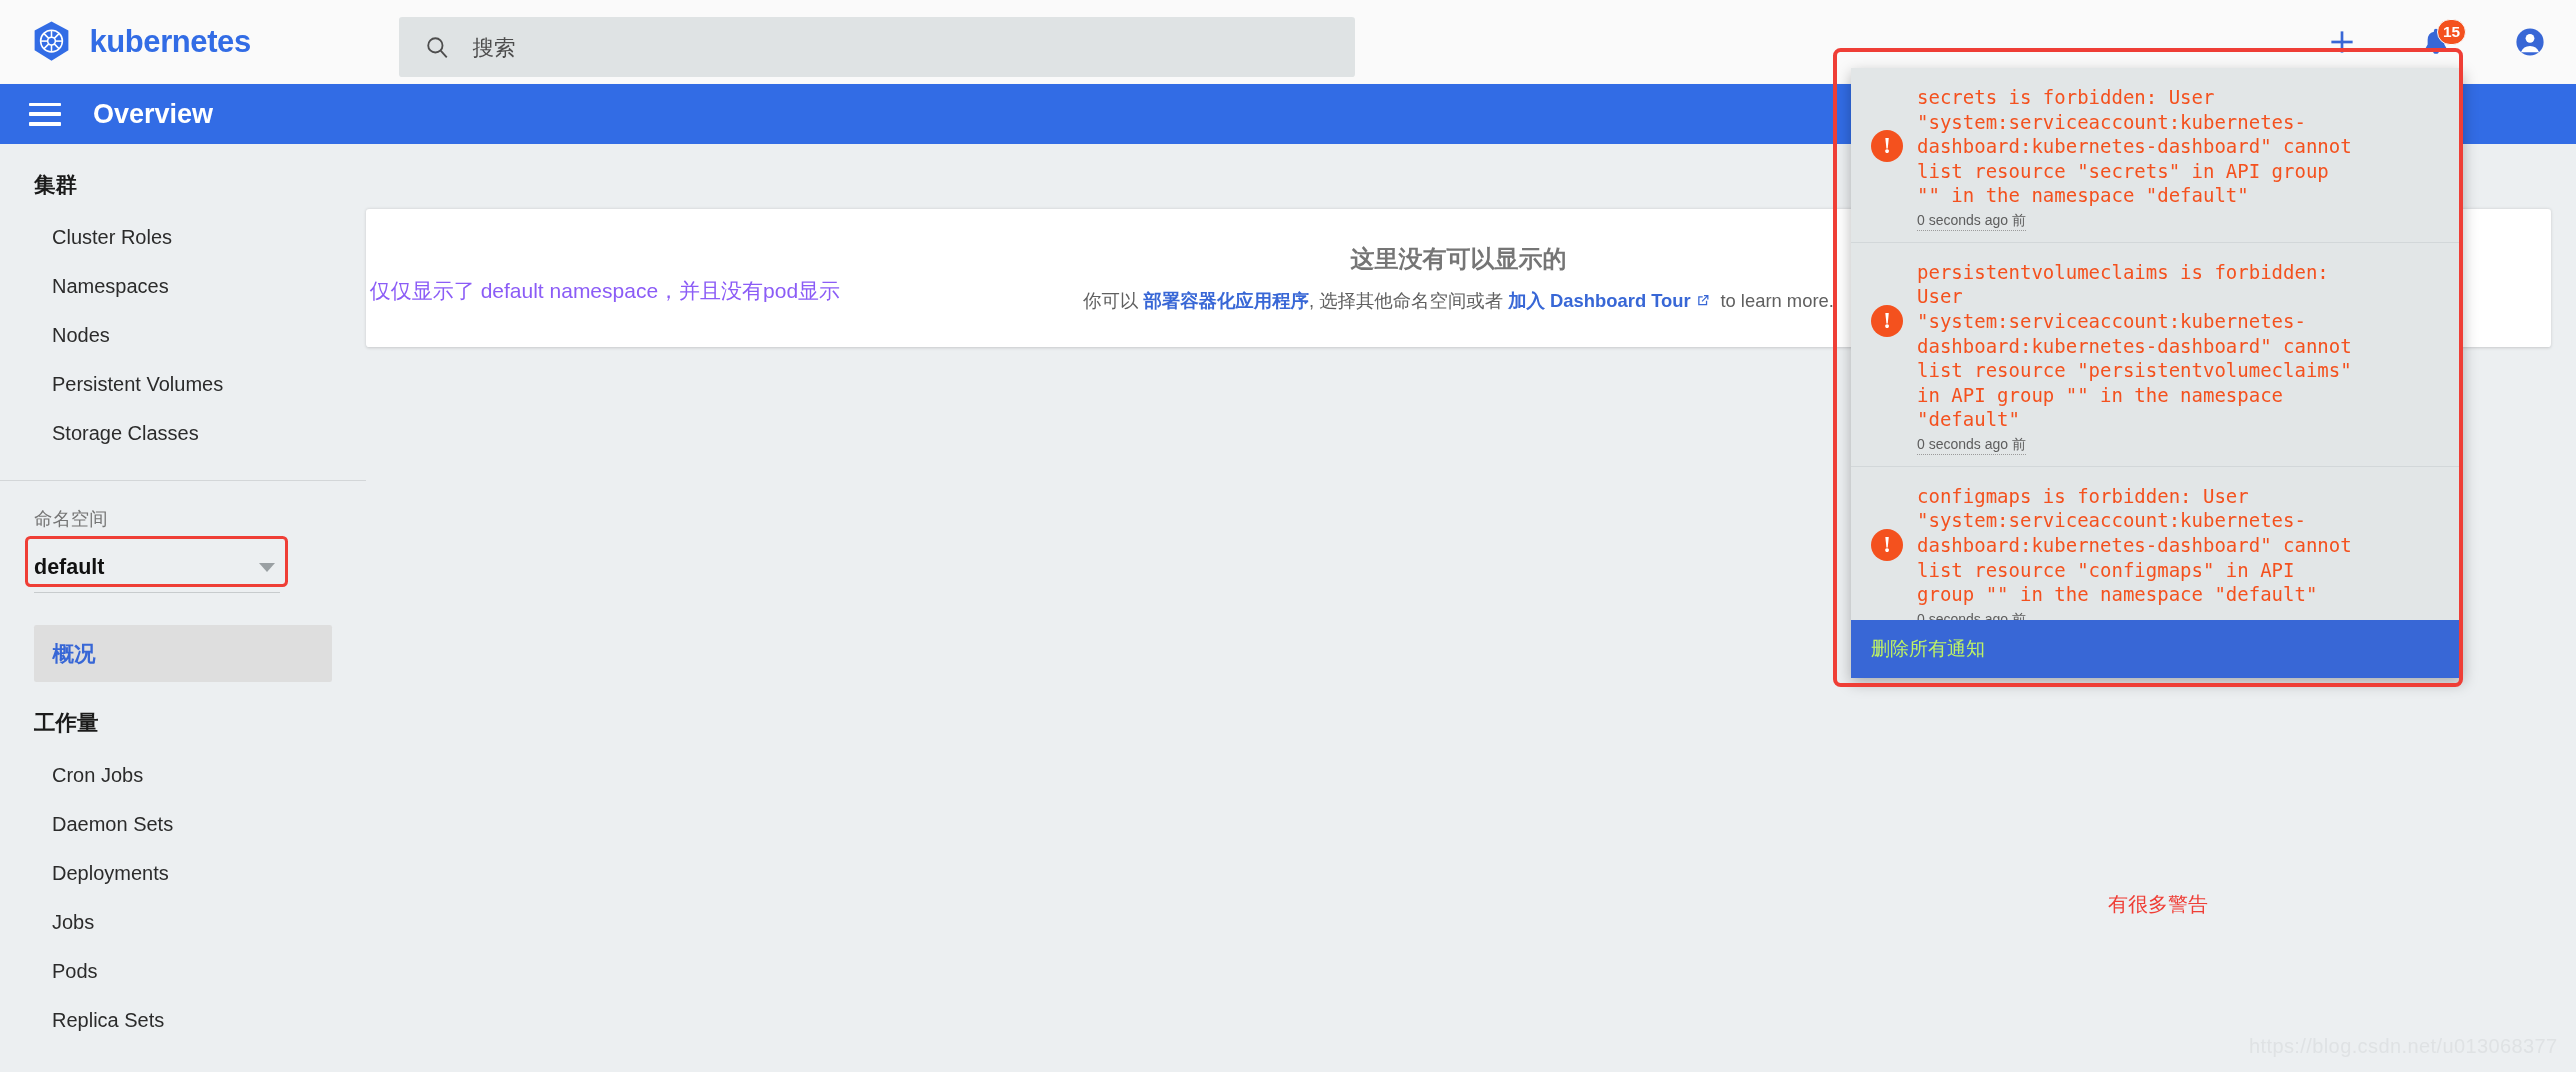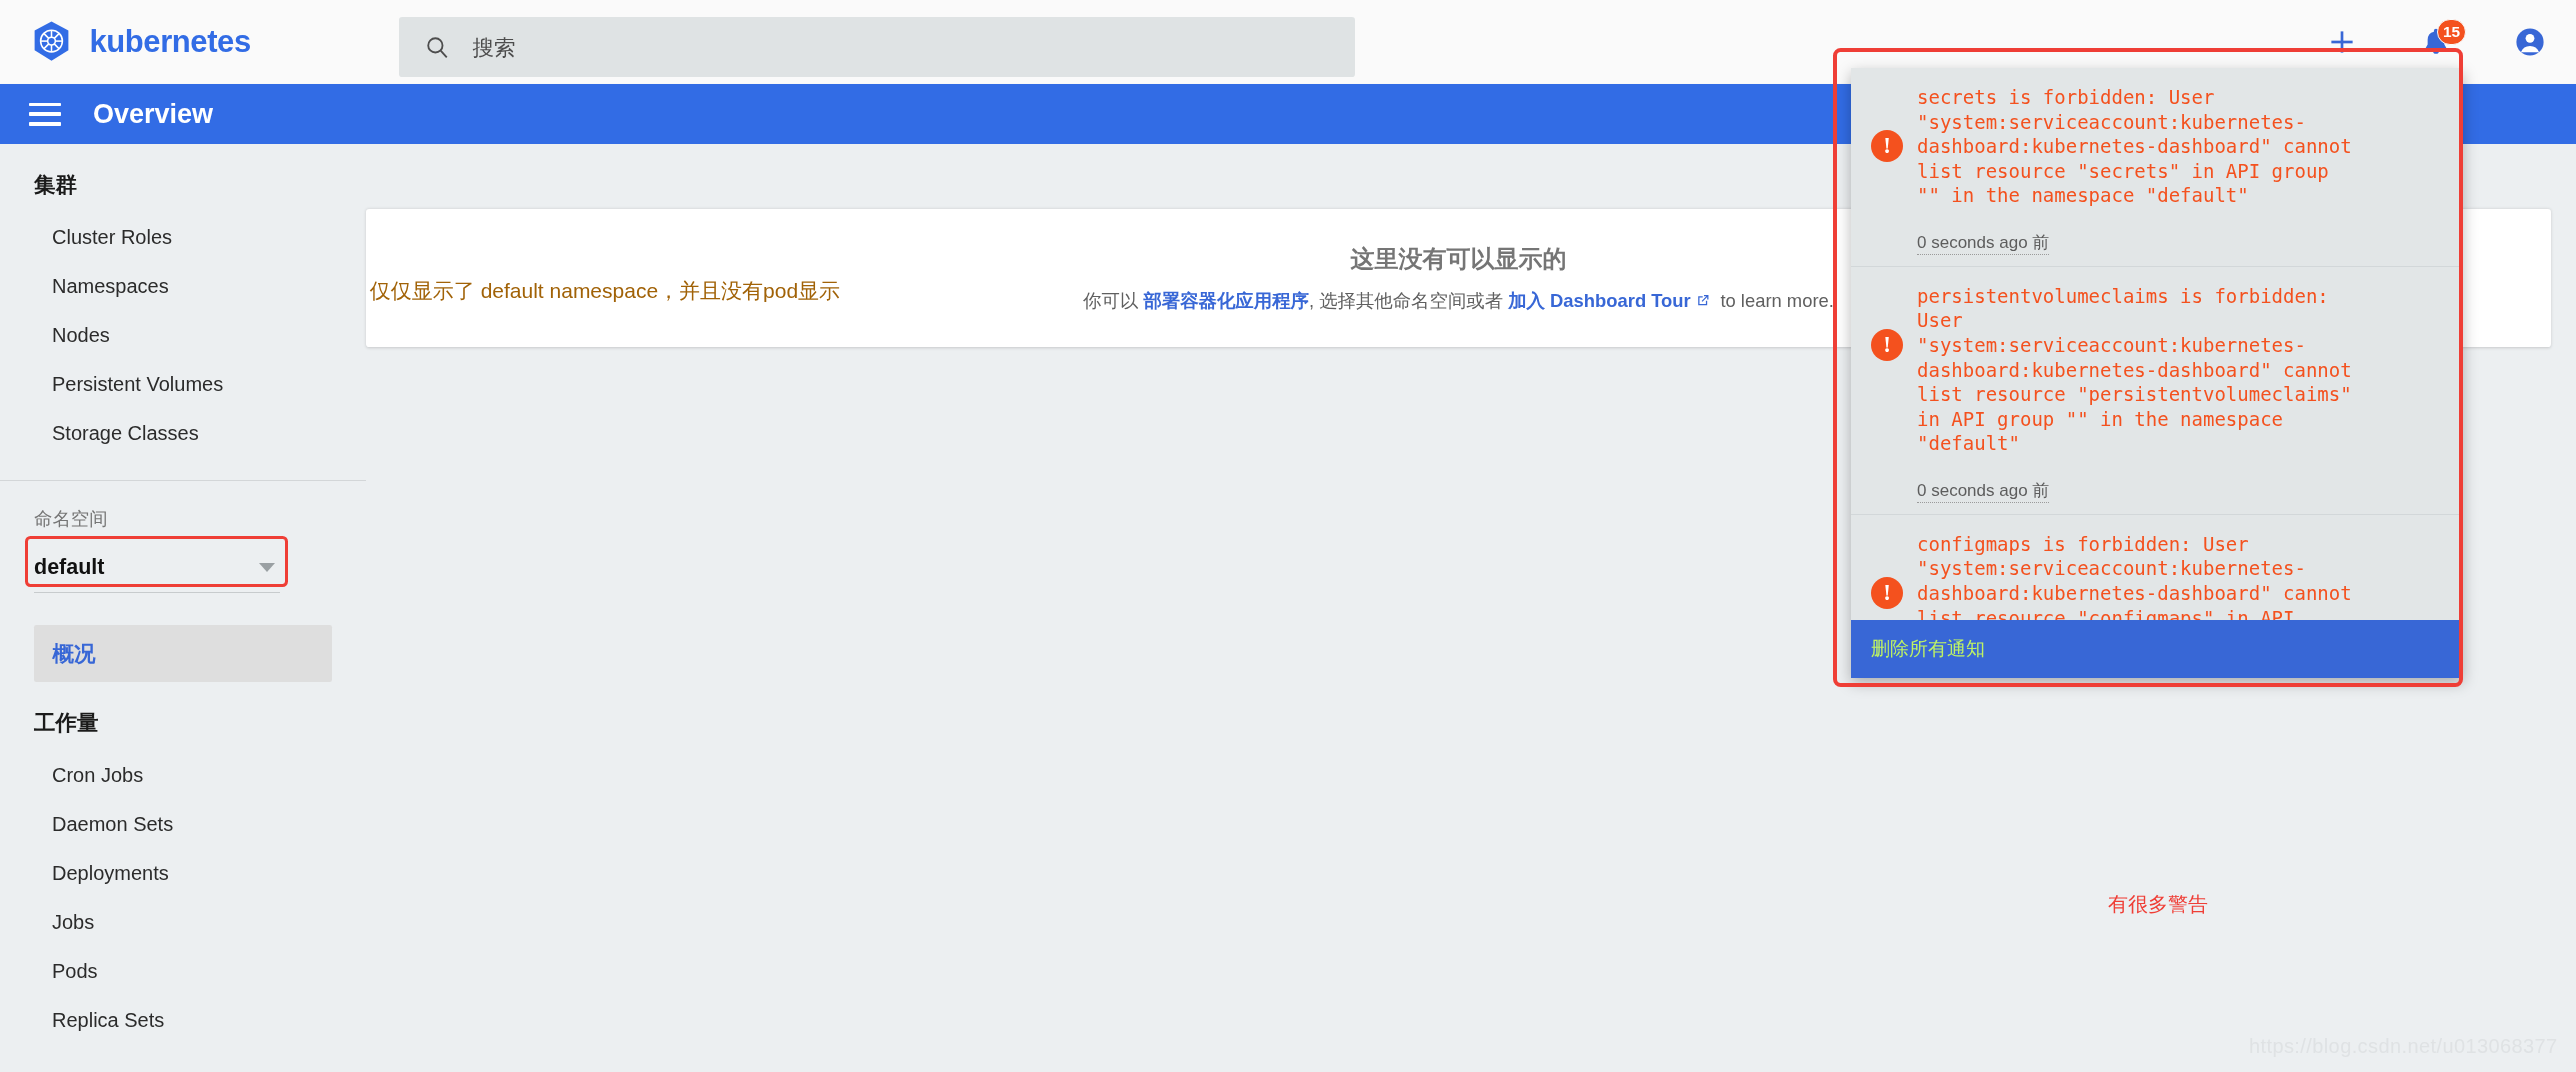--- a/index.html
+++ b/index.html
@@ -132,21 +132,21 @@
     margin-bottom: 12.3px;
   }
   .empty-sub { font-size: 18.4px; color: #5f5f5f; white-space: nowrap; }
   .empty-sub a { color: #3867d6; text-decoration: none; font-weight: 600; }
   .ext-link-icon {
     display: inline-block; vertical-align: -1.5px; margin: 0 4.6px;
     width: 15.4px; height: 15.4px;
   }
   .annot-ns {
     position: absolute; left: 3.8px; top: 133px;
-    font-size: 21px; color: #a16207; white-space: nowrap;
+    font-size: 21px; color: #8b5cf6; white-space: nowrap;
   }
   .annot-warn {
     position: absolute; left: 1742px; top: 747px;
     font-size: 20px; color: #ef3e36; white-space: nowrap;
   }
 
   
   .notif-panel {
     position: absolute; left: 1851px; top: 68px;
     width: 612px; height: 610px;
@@ -171,21 +171,21 @@
     font-size: 23px; font-weight: 700; font-family: "Liberation Serif", serif;
     margin-top: 45px; margin-right: 14px;
   }
   .notif-body { flex: 1 1 auto; min-width: 0; }
   .notif-msg {
     font-family: "DejaVu Sans Mono", "Liberation Mono", monospace;
     font-size: 19px; line-height: 24.6px; color: #f4511e;
     white-space: pre-wrap; word-break: break-word;
   }
   .notif-time {
-    margin-top: 23px; font-size: 17px; color: #5d5d5d;
+    margin-top: 4px; font-size: 14px; color: #5d5d5d;
     border-bottom: 0.8px dotted #9b9b9b; display: inline-block;
   }
   .notif-clear {
     position: absolute; left: 0; bottom: 0;
     width: 612px; height: 58px; background: #3867d6;
     display: flex; align-items: center; cursor: pointer;
   }
   .notif-clear span {
     margin-left: 20px; color: #bef264; font-size: 19px;
   }

